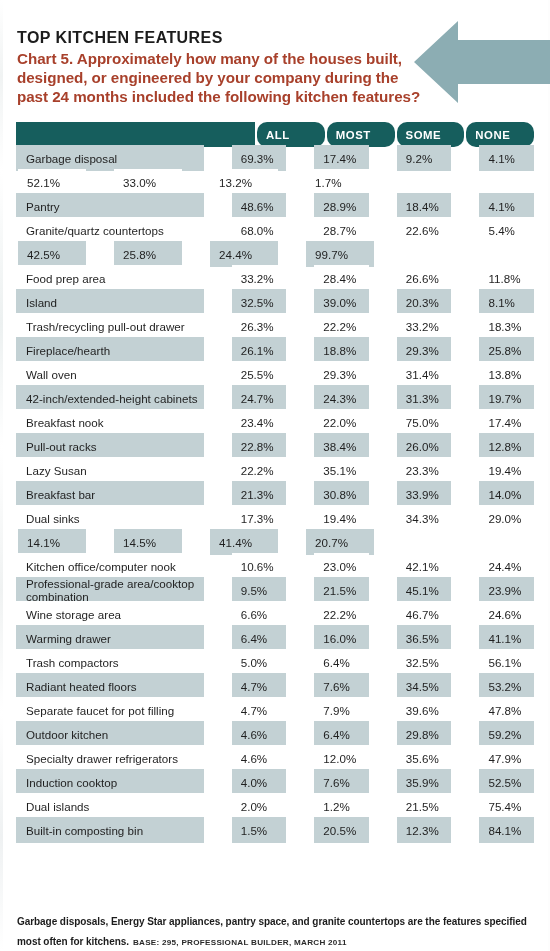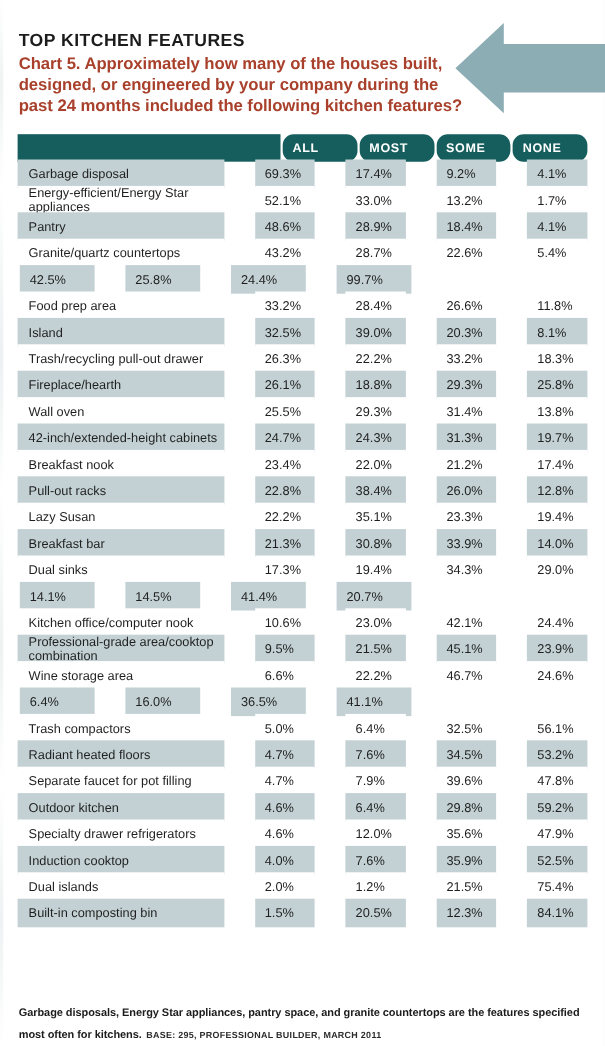--- a/index.html
+++ b/index.html
@@ -173,36 +173,35 @@
 
   <div id="rows-host">
       <div class="trow shaded">
         <div class="cell c-label">Garbage disposal</div>
         <div class="cell c-num">69.3%</div>
         <div class="cell c-num">17.4%</div>
         <div class="cell c-num">9.2%</div>
         <div class="cell c-num last">4.1%</div>
       </div>
       <div class="trow plain">
-        <div class="cell c-label">Energy-efficient/Energy Star appliances</div>
         <div class="cell c-num">52.1%</div>
         <div class="cell c-num">33.0%</div>
         <div class="cell c-num">13.2%</div>
         <div class="cell c-num last">1.7%</div>
       </div>
       <div class="trow shaded">
         <div class="cell c-label">Pantry</div>
         <div class="cell c-num">48.6%</div>
         <div class="cell c-num">28.9%</div>
         <div class="cell c-num">18.4%</div>
         <div class="cell c-num last">4.1%</div>
       </div>
       <div class="trow plain">
         <div class="cell c-label">Granite/quartz countertops</div>
-        <div class="cell c-num">43.2%</div>
+        <div class="cell c-num">68.0%</div>
         <div class="cell c-num">28.7%</div>
         <div class="cell c-num">22.6%</div>
         <div class="cell c-num last">5.4%</div>
       </div>
       <div class="trow shaded">
         <div class="cell c-num">42.5%</div>
         <div class="cell c-num">25.8%</div>
         <div class="cell c-num">24.4%</div>
         <div class="cell c-num last">99.7%</div>
       </div>
@@ -245,21 +244,21 @@
         <div class="cell c-label">42-inch/extended-height cabinets</div>
         <div class="cell c-num">24.7%</div>
         <div class="cell c-num">24.3%</div>
         <div class="cell c-num">31.3%</div>
         <div class="cell c-num last">19.7%</div>
       </div>
       <div class="trow plain">
         <div class="cell c-label">Breakfast nook</div>
         <div class="cell c-num">23.4%</div>
         <div class="cell c-num">22.0%</div>
-        <div class="cell c-num">21.2%</div>
+        <div class="cell c-num">75.0%</div>
         <div class="cell c-num last">17.4%</div>
       </div>
       <div class="trow shaded">
         <div class="cell c-label">Pull-out racks</div>
         <div class="cell c-num">22.8%</div>
         <div class="cell c-num">38.4%</div>
         <div class="cell c-num">26.0%</div>
         <div class="cell c-num last">12.8%</div>
       </div>
       <div class="trow plain">
@@ -304,20 +303,21 @@
         <div class="cell c-num last">23.9%</div>
       </div>
       <div class="trow plain">
         <div class="cell c-label">Wine storage area</div>
         <div class="cell c-num">6.6%</div>
         <div class="cell c-num">22.2%</div>
         <div class="cell c-num">46.7%</div>
         <div class="cell c-num last">24.6%</div>
       </div>
       <div class="trow shaded">
+        <div class="cell c-label">Warming drawer</div>
         <div class="cell c-num">6.4%</div>
         <div class="cell c-num">16.0%</div>
         <div class="cell c-num">36.5%</div>
         <div class="cell c-num last">41.1%</div>
       </div>
       <div class="trow plain">
         <div class="cell c-label">Trash compactors</div>
         <div class="cell c-num">5.0%</div>
         <div class="cell c-num">6.4%</div>
         <div class="cell c-num">32.5%</div>

